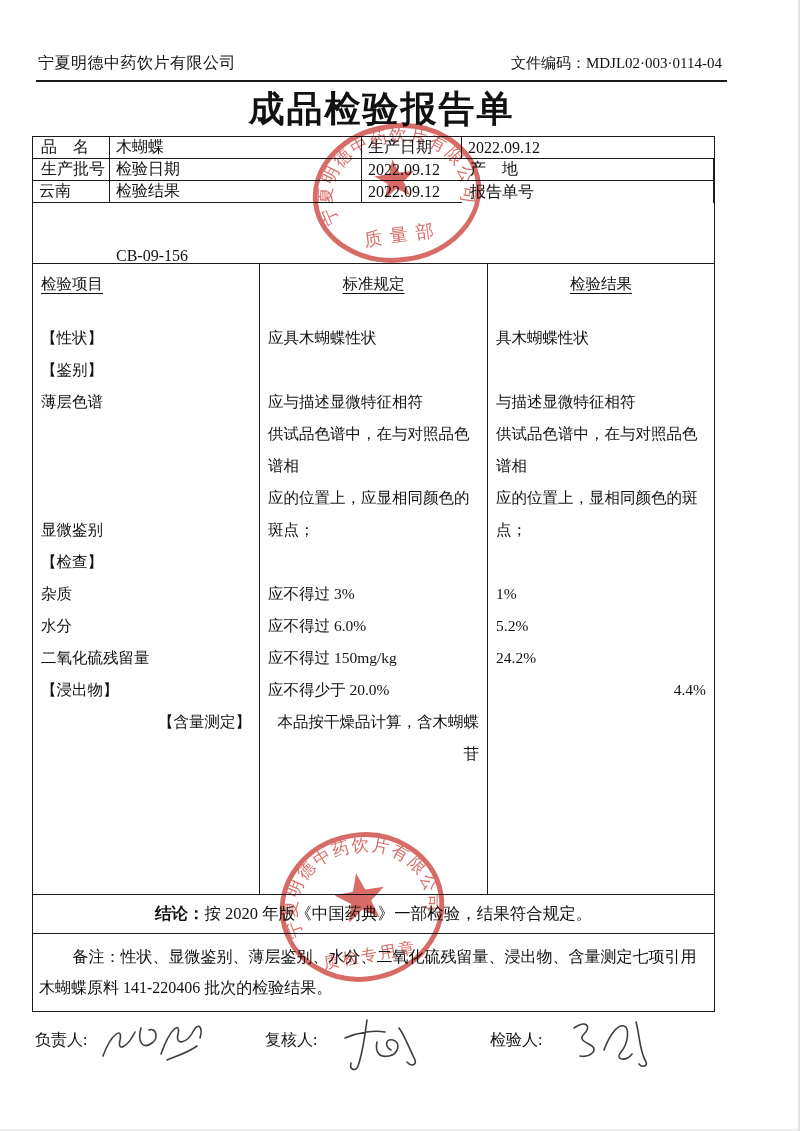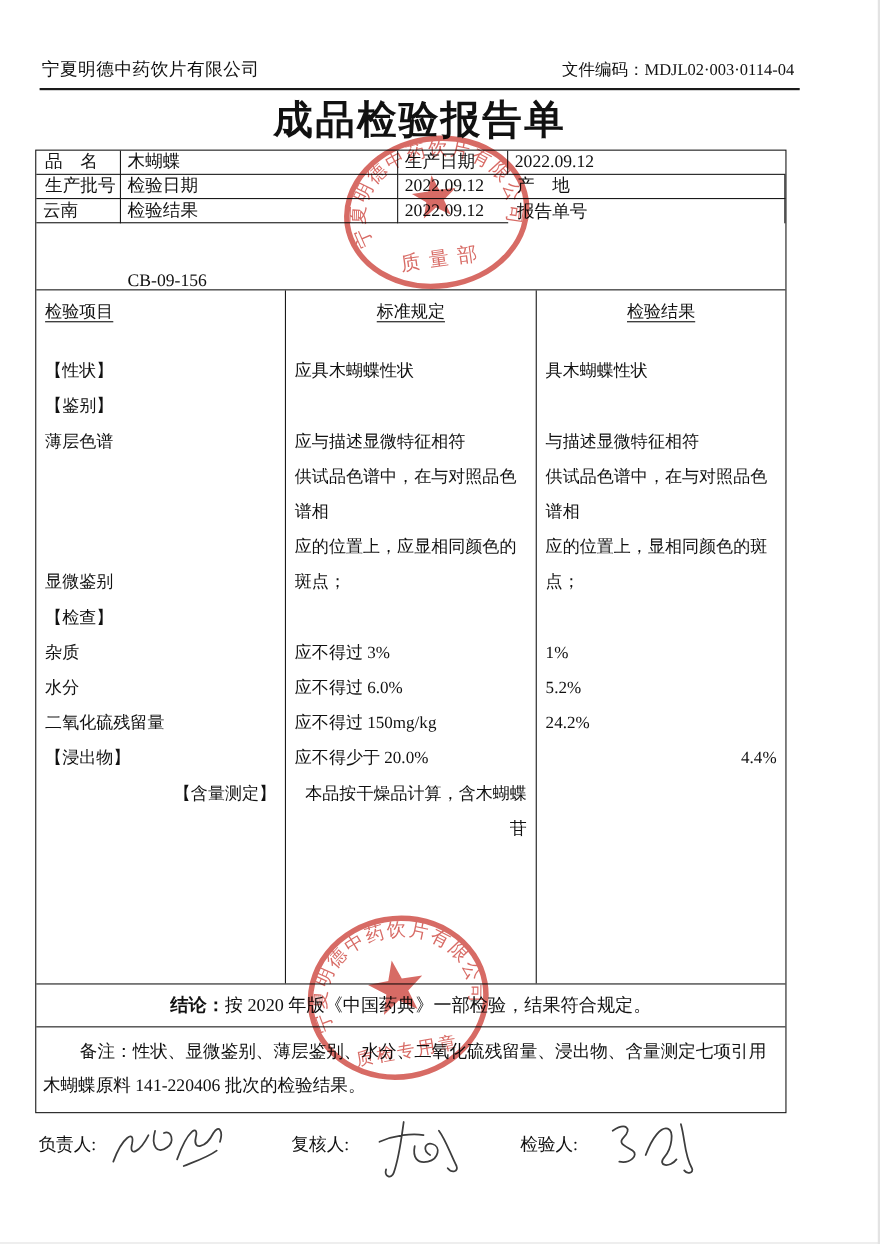--- a/index.html
+++ b/index.html
@@ -42,21 +42,21 @@
   .h1{height:32px;} .h4{height:128px;} .h2{height:64px;text-align:right;}
   
   .conclusion{flex:0 0 39px;border-top:1px solid #1a1a1a;box-sizing:border-box;
               text-align:center;line-height:37px;font-size:16.5px;}
   .conclusion .lab{font-weight:bold;}
   .remark{flex:1;border-top:1px solid #1a1a1a;box-sizing:border-box;
           padding:7px 10px 0 6px;text-indent:2.1em;line-height:31px;font-size:16px;}
   
   .signs{position:absolute;left:32px;top:1022px;width:683px;height:70px;font-size:16px;}
   .sgroup{position:absolute;top:8px;white-space:nowrap;}
-  .sg1{left:3px;} .sg2{left:233px;} .sg3{left:441px;}
+  .sg1{left:3px;} .sg2{left:233px;} .sg3{left:458px;}
   .sig{position:absolute;top:-14px;}
   .sig path{fill:none;stroke:#3d3d3d;stroke-width:1.6;stroke-linecap:round;}
   
   .stamp{position:absolute;mix-blend-mode:multiply;opacity:.82;}
   .stamp1{left:302px;top:113px;transform:rotate(-8deg);}
   .stamp2{left:267px;top:822px;transform:rotate(-10deg);}
   .stamp text{fill:#cf4a43;font-family:"Liberation Serif","DejaVu Serif",serif;}
 </style>
 </head>
 <body>

